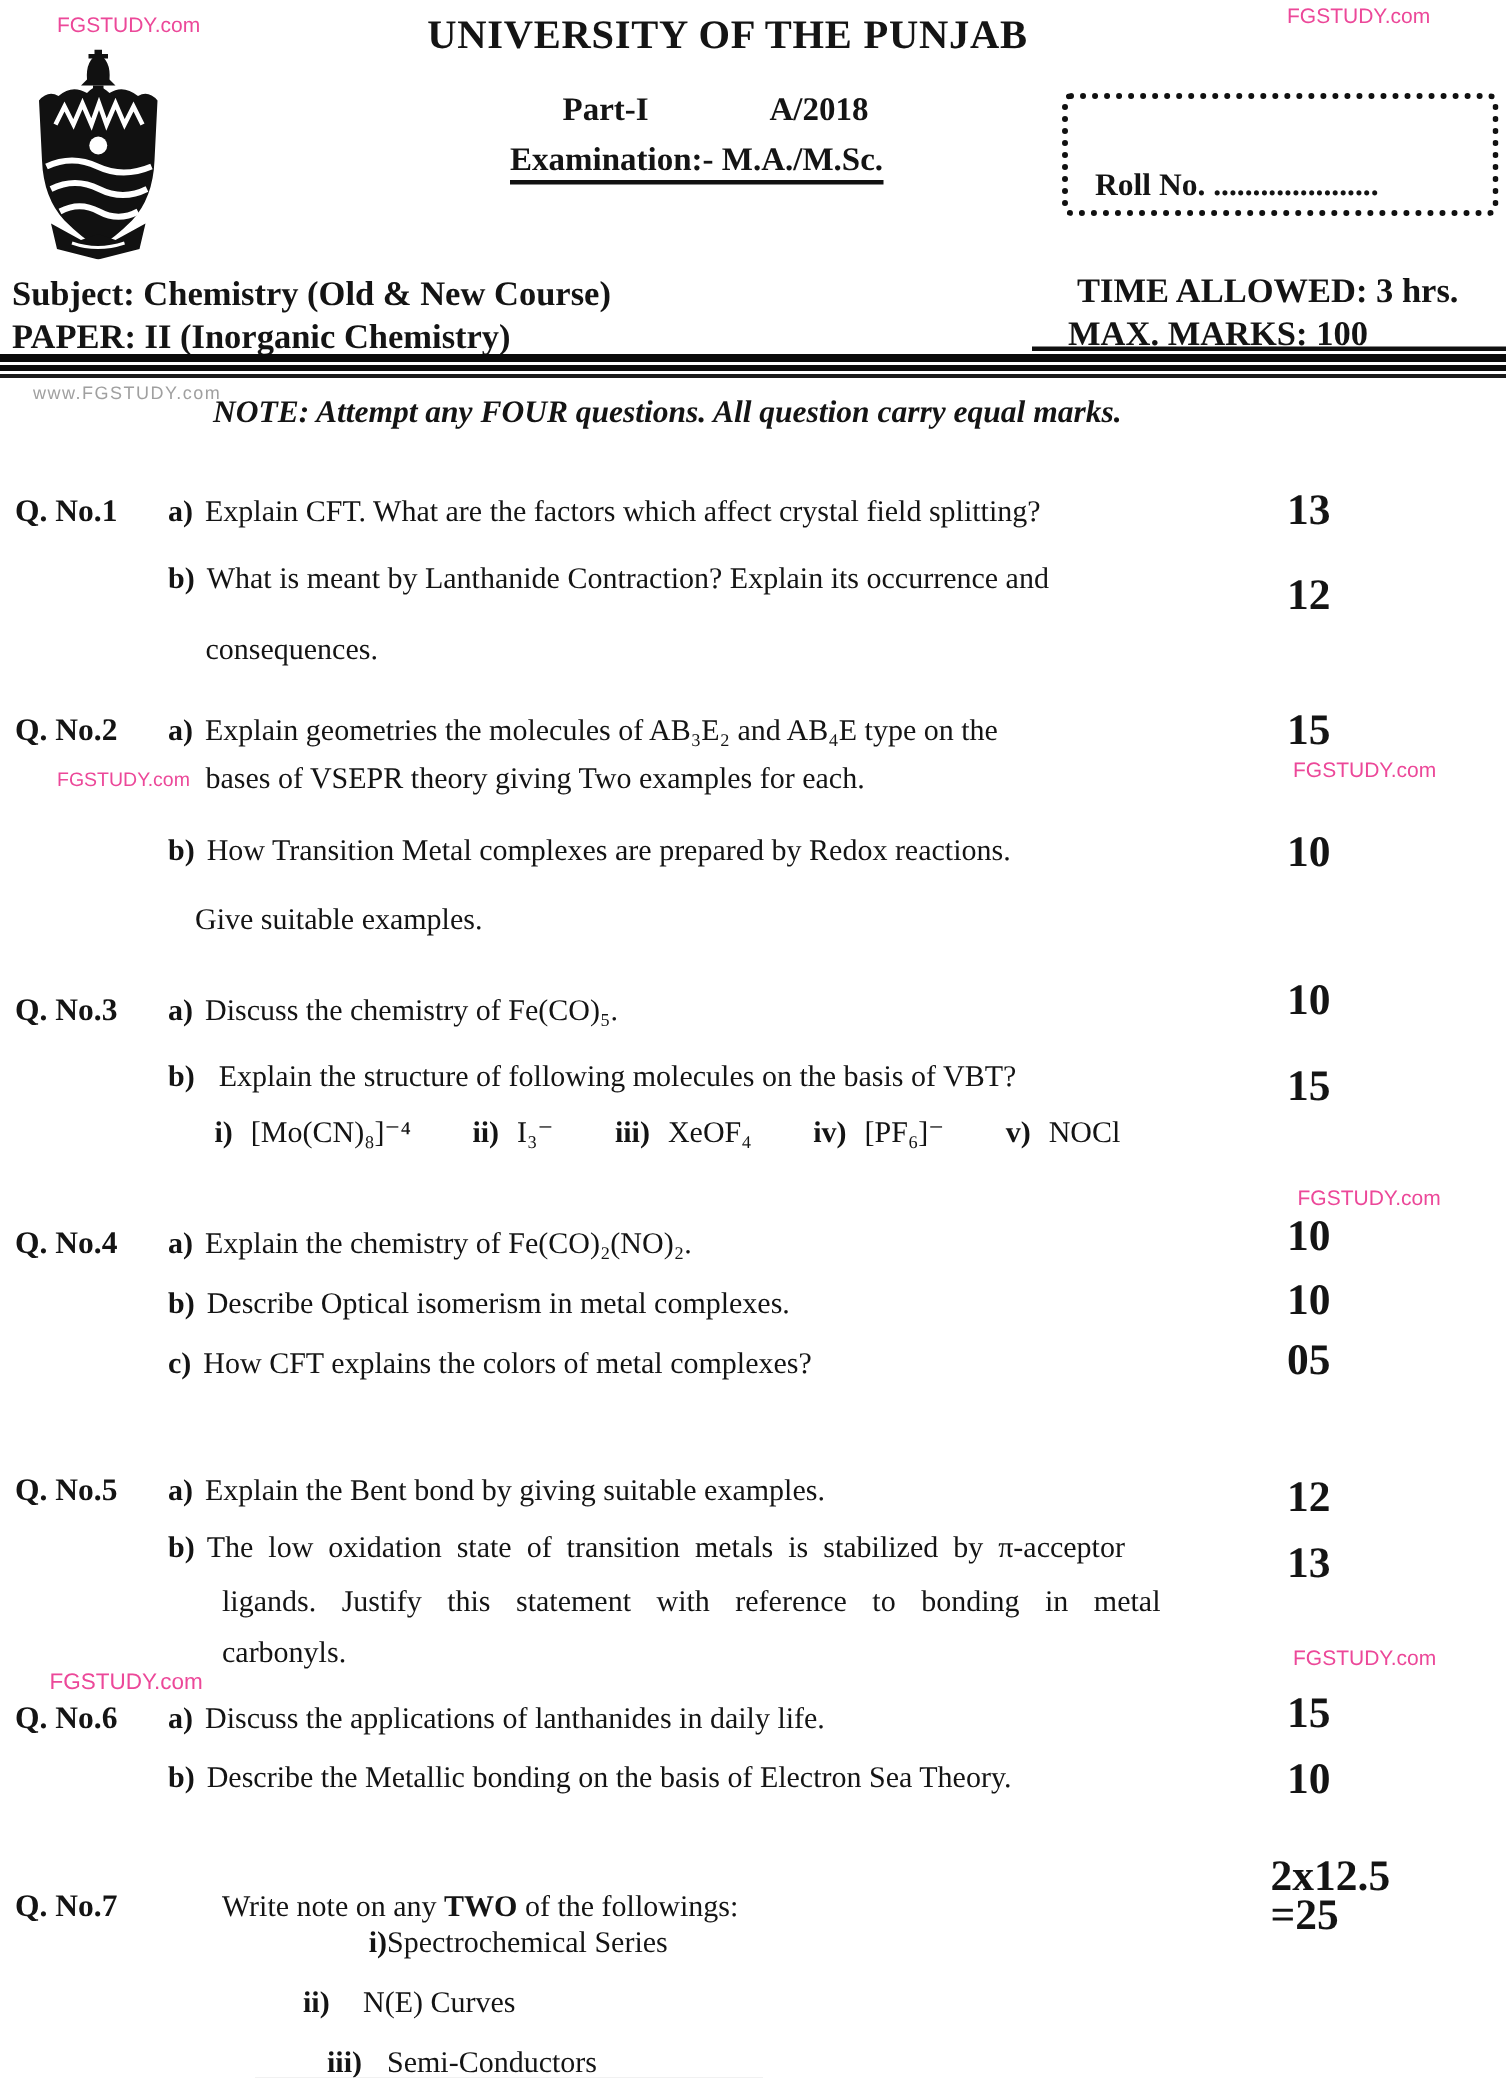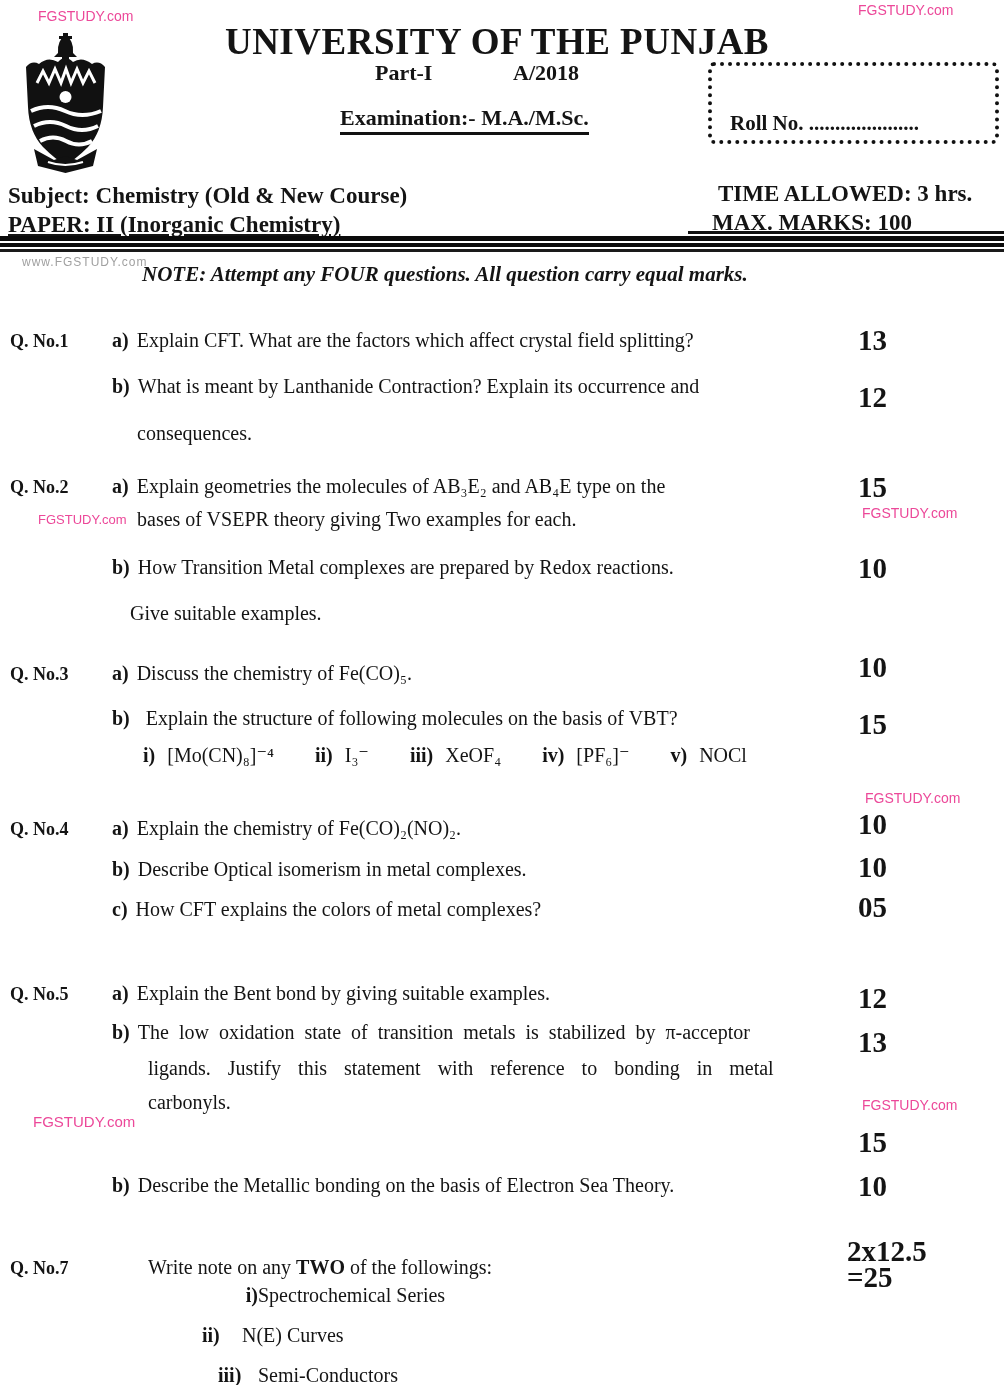--- a/index.html
+++ b/index.html
@@ -6,40 +6,40 @@
   .page{
     position:relative;width:1004px;height:1385px;background:#ffffff;
     font-family:"Liberation Serif","DejaVu Serif",serif;color:#141414;
     overflow:hidden;margin:0 auto;
   }
   .wm{position:absolute;font-family:"Liberation Sans","DejaVu Sans",sans-serif;color:#ec4899;font-size:14px;white-space:nowrap;}
   .wm-small{font-size:13px;}
   .wm-faint{color:#a0a0a0;font-size:12px;letter-spacing:1px;filter:blur(0.3px);}
   .title{
     position:absolute;left:0;top:8px;width:970px;text-align:center;
-    font-size:37px;font-weight:bold;letter-spacing:0.5px;margin:12px;
+    font-size:27px;font-weight:bold;letter-spacing:0.5px;margin:0;
   }
   .hdr-bold{position:absolute;font-weight:bold;font-size:22px;white-space:nowrap;}
   .exam-underline{border-bottom:3px solid #111;padding-bottom:1px;}
   .rollbox{
     position:absolute;left:708px;top:62px;width:283px;height:74px;
     border:4px dotted #111;border-radius:6px;
   }
   .rollbox .roll-label{
     position:absolute;left:18px;bottom:4px;font-weight:bold;font-size:21px;white-space:nowrap;
   }
   .subj{position:absolute;font-weight:bold;font-size:23px;white-space:nowrap;}
   .divider{
     position:absolute;left:0;top:236px;width:1004px;height:17px;
     background:linear-gradient(to bottom,#0b0b0b 0 5px,#ffffff 5px 7px,#0b0b0b 7px 11px,#ffffff 11px 13px,#1a1a1a 13px 16px,#ffffff 16px 17px);
   }
   .mm-underline{position:absolute;left:688px;top:231px;width:316px;height:3px;background:#111;}
   .note{position:absolute;left:142px;top:262px;font-size:21px;font-weight:bold;font-style:italic;white-space:nowrap;}
   .qline{position:absolute;font-size:20px;line-height:1.2;white-space:nowrap;}
-  .qnum{display:inline-block;width:102px;font-weight:bold;font-size:18px;}
+  .qnum{display:inline-block;width:102px;font-weight:bold;font-size:21px;}
   .qnum-wide{width:138px;margin-top:20px;}
   .plabel{font-weight:bold;margin-right:8px;}
   .marks{position:absolute;left:858px;font-weight:bold;font-size:29px;white-space:nowrap;}
   .marks-q7{left:847px;}
   .qitem{margin-right:36px;}
   .qitem .ilabel{font-weight:bold;margin-right:12px;}
   .q7item-label{display:inline-block;width:40px;font-weight:bold;}
   .ws1{word-spacing:5px;}
   .ws2{word-spacing:12px;}
   .logo{position:absolute;left:18px;top:33px;}
@@ -64,29 +64,29 @@
     <circle cx="47.5" cy="64" r="6" fill="#fff"></circle>
     <path d="M13,78 Q30,70 47,78 T83,78" fill="none" stroke="#fff" stroke-width="4"></path>
     <path d="M16,93 Q32,85 48,93 T80,93" fill="none" stroke="#fff" stroke-width="4"></path>
     <path d="M22,108 Q35,101 48,108 T74,108" fill="none" stroke="#fff" stroke-width="4"></path>
     <path d="M16,116 L36,127 L47.5,123 L59,127 L79,116 L75,133 L47.5,140 L20,133 Z" fill="#111"></path>
     <path d="M30,129 Q47,135 65,129" fill="none" stroke="#fff" stroke-width="2"></path>
   </svg>
 
   <div class="hdr-bold" style="left:375px;top:60px;">Part-I</div>
   <div class="hdr-bold" style="left:513px;top:60px;">A/2018</div>
-  <div class="hdr-bold exam-underline" style="left:340px;top:105px;text-align:center;">Examination:- M.A./M.Sc.</div>
+  <div class="hdr-bold exam-underline" style="left:340px;top:93px;text-align:center;">Examination:- M.A./M.Sc.</div>
 
   <div class="rollbox">
     <span class="roll-label">Roll No. .....................</span>
   </div>
 
   <div class="subj" style="left:8px;top:183px;">Subject: Chemistry (Old &amp; New Course)</div>
   <div class="subj" style="left:718px;top:181px;">TIME ALLOWED: 3 hrs.</div>
-  <div class="subj" style="left:8px;top:212px;text-decoration:underline;">PAPER: II (Inorganic Chemistry)</div>
+  <div class="subj" style="left:8px;top:212px;">PAPER: II (Inorganic Chemistry)</div>
   <div class="subj" style="left:712px;top:210px;">MAX. MARKS: 100</div>
   <div class="mm-underline"></div>
   <div class="divider"></div>
   <div class="wm wm-faint" style="left:22px;top:255px;">www.FGSTUDY.com</div>
 
   <div class="note">NOTE: Attempt any FOUR questions. All question carry equal marks.</div>
 
   <div class="qline" style="left:10px;top:328px;">
     <span class="qnum">Q. No.1</span><span class="plabel">a)</span><span>Explain CFT. What are the factors which affect crystal field splitting?</span>
   </div>
@@ -154,20 +154,23 @@
   <div class="qline ws1" style="left:112px;top:1020px;">
     <span class="plabel">b)</span><span>The low oxidation state of transition metals is stabilized by π-acceptor</span>
   </div>
   <div class="marks" style="top:1026px;">13</div>
   <div class="qline ws2" style="left:148px;top:1056px;">ligands. Justify this statement with reference to bonding in metal</div>
   <div class="qline" style="left:148px;top:1090px;">carbonyls.</div>
 
   <div class="wm" style="left:862px;top:1097px;">FGSTUDY.com</div>
   <div class="wm" style="left:33px;top:1113px;font-size:15px;">FGSTUDY.com</div>
 
+  <div class="qline" style="left:10px;top:1133px;">
+    <span class="qnum">Q. No.6</span><span class="plabel">a)</span><span>Discuss the applications of lanthanides in daily life.</span>
+  </div>
   <div class="marks" style="top:1126px;">15</div>
 
   <div class="qline" style="left:112px;top:1173px;">
     <span class="plabel">b)</span><span>Describe the Metallic bonding on the basis of Electron Sea Theory.</span>
   </div>
   <div class="marks" style="top:1170px;">10</div>
 
   <div class="qline" style="left:10px;top:1238px;">
     <span class="qnum qnum-wide">Q. No.7</span><span>Write note on any </span><span style="font-weight:bold;">TWO</span><span> of the followings:</span>
   </div>

